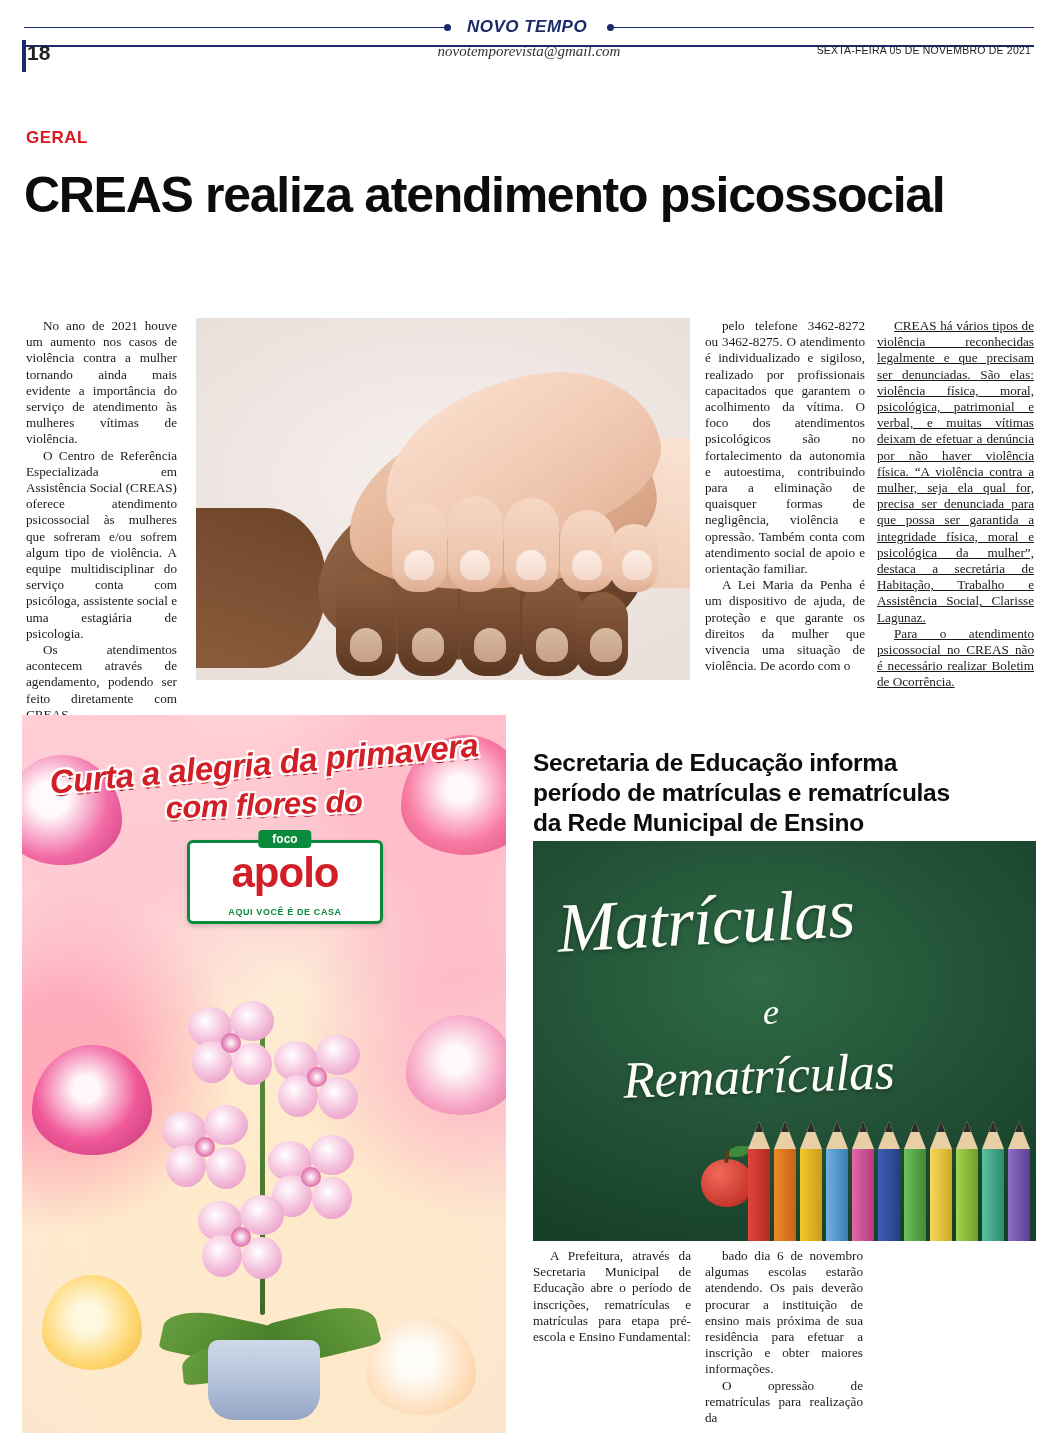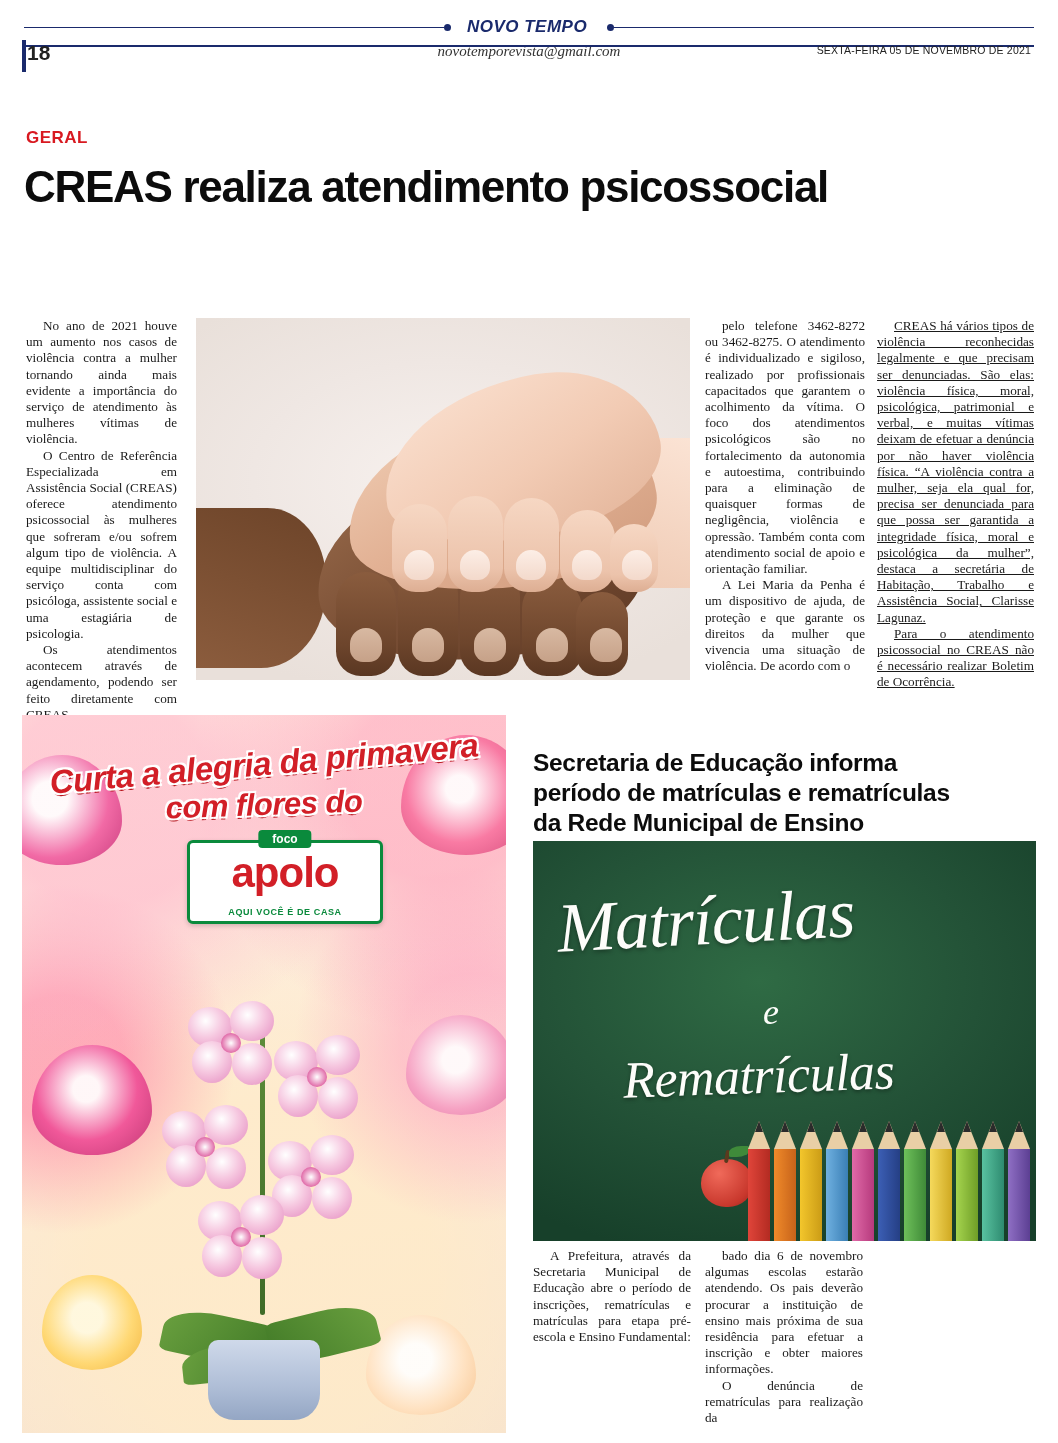--- a/index.html
+++ b/index.html
@@ -125,21 +125,21 @@
   }
 
   
   .headline {
     position: absolute;
     left: 24px;
     top: 135px;
     width: 1010px;
     font-family: "Liberation Sans", sans-serif;
     font-weight: bold;
-    font-size: 44px;
+    font-size: 50px;
     line-height: 1.06;
     letter-spacing: -1.3px;
     color: #0c0c0c;
   }
   .headline .l2 { display: block; }
 
   
   .col {
     position: absolute;
     font-family: "Liberation Serif", serif;
@@ -727,16 +727,16 @@
         <div class="body" style="background:linear-gradient(90deg,#8f6fc4,#5c3f93);"></div>
       </div>
     </div>
   </div>
 
   <div class="col" id="a2-col1">
     <p>A Prefeitura, através da Secretaria Municipal de Educação abre o período de inscrições, rematrículas e matrículas para etapa pré-escola e Ensino Fundamental:</p>
   </div>
   <div class="col" id="a2-col2">
     <p>bado dia 6 de novembro algumas escolas estarão atendendo. Os pais deverão procurar a instituição de ensino mais próxima de sua residência para efetuar a inscrição e obter maiores informações.</p>
-    <p>O denúncia de rematrículas para realização da</p>
+    <p>O opressão de rematrículas para realização da</p>
   </div>
 
 </div>
 
 </body></html>

